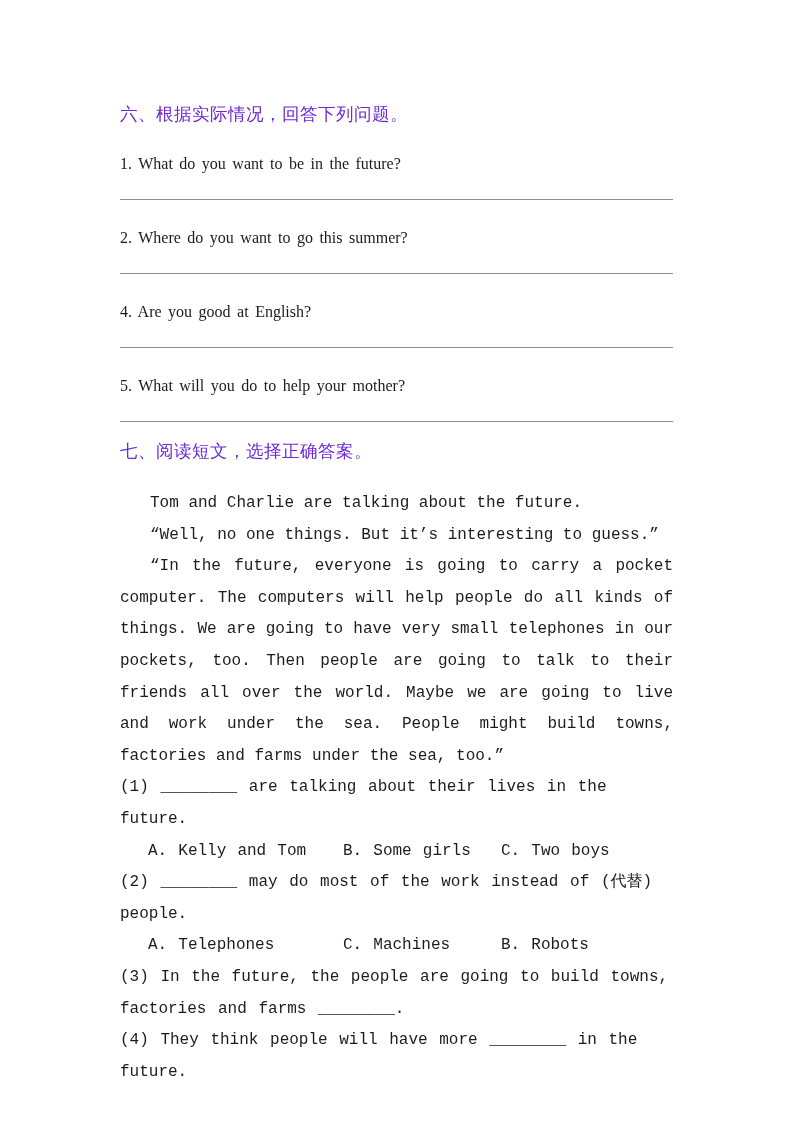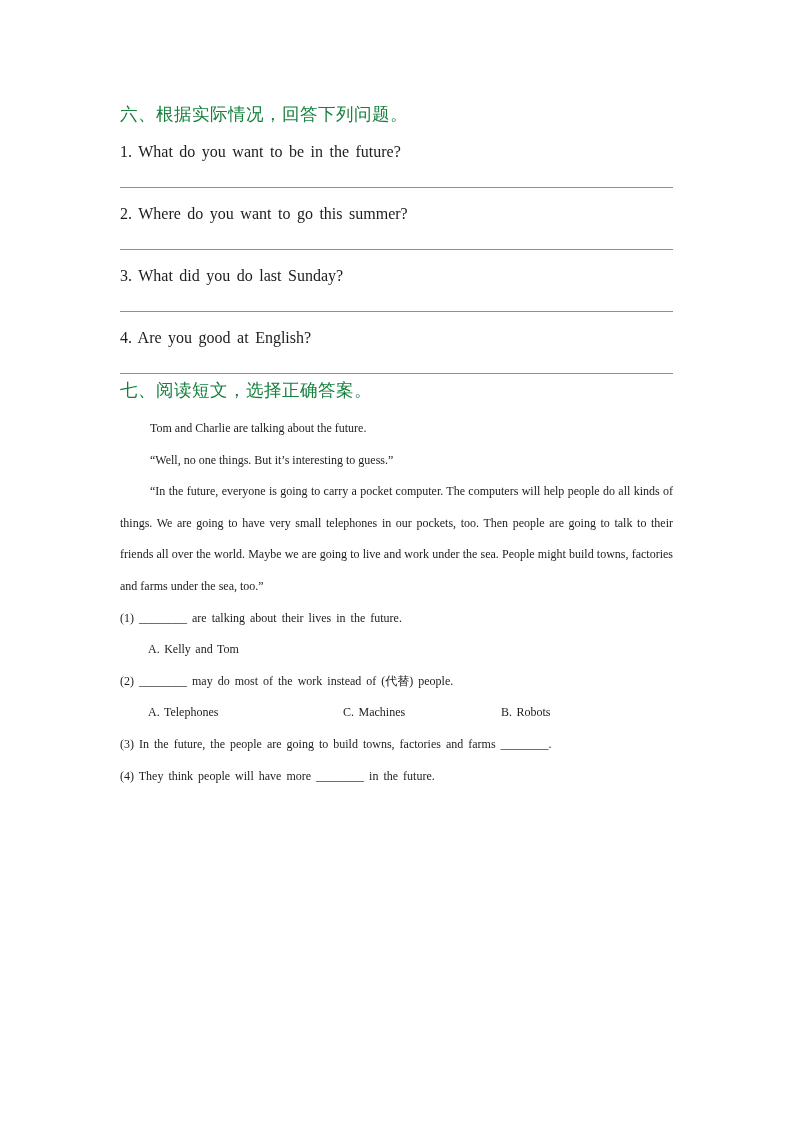--- a/index.html
+++ b/index.html
@@ -21,42 +21,43 @@
     background: #ffffff;
   }
   .content {
     padding: 102px 120px 0 120px;
   }
   .heading {
     font-family: "DejaVu Sans", "Liberation Sans", sans-serif;
     font-size: 17.5px;
     line-height: 24px;
     letter-spacing: 0.5px;
-    color: #15803d;
+    color: #6d28d9;
   }
   
-  .qa { margin-top: 15px; }
+  .qa { margin-top: 27px; }
   .heading + .qa { }
   .qa .q {
     margin: 0;
     font-size: 16px;
     line-height: 22px;
     word-spacing: 2.5px;
   }
   .answer-line {
     margin-top: 24px;
     height: 0;
     border-bottom: 1.5px solid #8f8f8f;
   }
-  .heading.sec7 { margin-top: 4px; }
+  .heading.sec7 { margin-top: 17px; }
   
   .sec7-body {
-    margin-top: 11px;
-    font-size: 12px;
+    margin-top: 25px;
+    font-size: 16px;
     line-height: 31.6px;
+    font-family: Liberation Mono, monospace;
   }
   .para {
     margin: 0;
     text-indent: 30px;
     text-align: justify;
   }
   .stem {
     margin: 0;
     word-spacing: 2px;
   }
@@ -77,42 +78,44 @@
 
     <div class="qa">
       <p class="q">1. What do you want to be in the future?</p>
       <div class="answer-line"></div>
     </div>
     <div class="qa">
       <p class="q">2. Where do you want to go this summer?</p>
       <div class="answer-line"></div>
     </div>
     <div class="qa">
-      <p class="q">3. What did you do last Sunday?</p>
+      <p class="q">4. Are you good at English?</p>
       <div class="answer-line"></div>
     </div>
     <div class="qa">
-      <p class="q">4. Are you good at English?</p>
+      <p class="q">5. What will you do to help your mother?</p>
       <div class="answer-line"></div>
     </div>
 
     <div class="heading sec7">七、阅读短文，选择正确答案。</div>
 
     <div class="sec7-body">
 
       <div>
         <p class="para">Tom and Charlie are talking about the future.</p>
         <p class="para">“Well, no one things. But it’s interesting to guess.”</p>
         <p class="para">“In the future, everyone is going to carry a pocket computer. The computers will help people do all kinds of things. We are going to have very small telephones in our pockets, too. Then people are going to talk to their friends all over the world. Maybe we are going to live and work under the sea. People might build towns, factories and farms under the sea, too.”</p>
       </div>
 
       <div>
         <p class="stem">(1) ________ are talking about their lives in the future.</p>
         <div class="opts">
           <span>A. Kelly and Tom</span>
+          <span>B. Some girls</span>
+          <span>C. Two boys</span>
         </div>
       </div>
 
       <div>
         <p class="stem">(2) ________ may do most of the work instead of (代替) people.</p>
         <div class="opts">
           <span>A. Telephones</span>
           <span>C. Machines</span>
           <span>B. Robots</span>
         </div>

